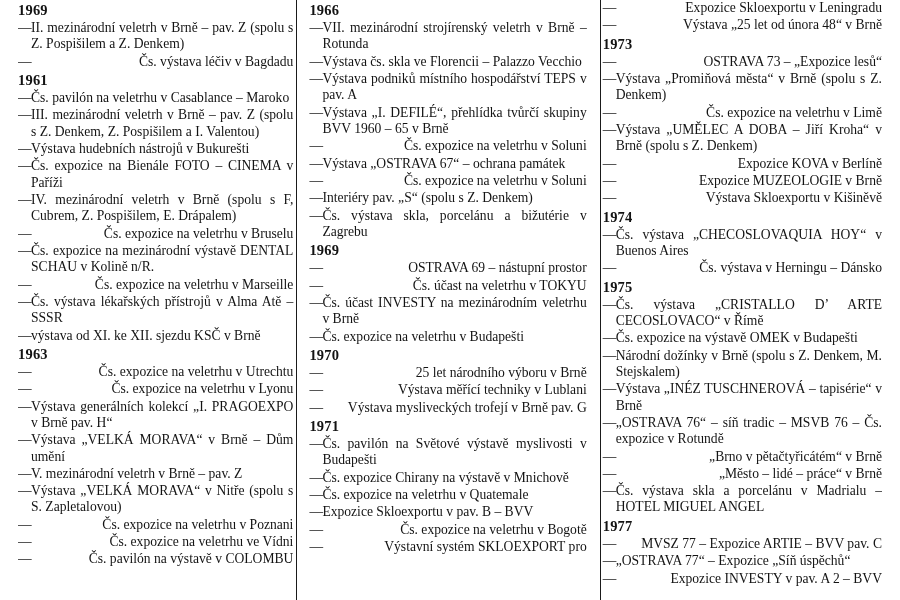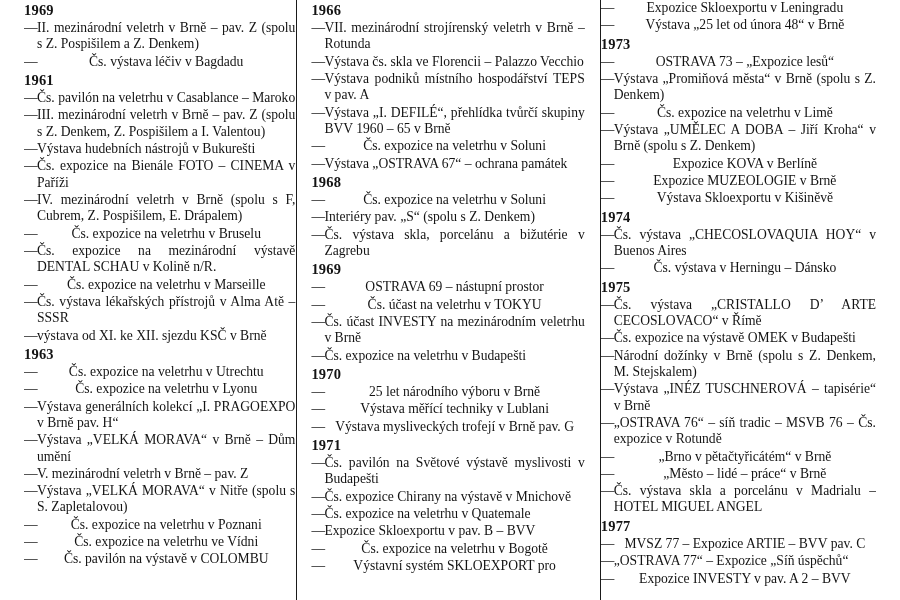--- a/index.html
+++ b/index.html
@@ -12,21 +12,21 @@
     height: 600px;
     overflow: hidden;
     font-family: "Liberation Serif", serif;
     color: #131313;
   }
   .page {
     position: relative;
     width: 900px;
     height: 600px;
     box-sizing: border-box;
-    padding: 0 24px;
+    padding: 0 18px;
   }
   .columns {
     display: flex;
     flex-direction: row;
     width: 100%;
     height: 600px;
     align-items: flex-start;
   }
   .col {
     box-sizing: border-box;
@@ -68,21 +68,21 @@
     text-align: left;
     font-size: 13.6px;
     line-height: 1.2;
   }
   .etext {
     flex: 1 1 auto;
     text-align: justify;
     text-justify: inter-word;
     hyphens: manual;
   }
-  .etext.nojust { text-align: center; }
+  .etext.nojust { text-align: right; }
 </style>
 </head>
 <body>
 
 <div class="page">
   <div class="rule rule-a"></div>
   <div class="rule rule-b"></div>
 
   <div class="columns">
 
@@ -195,21 +195,20 @@
         <span class="etext">Výstava „I. DEFILÉ“, přehlídka tvůrčí skupiny BVV 1960 – 65 v Brně</span>
       </div>
       <div class="entry">
         <span class="dash">—</span>
         <span class="etext nojust">Čs. expozice na veletrhu v Soluni</span>
       </div>
       <div class="entry">
         <span class="dash">—</span>
         <span class="etext">Výstava „OSTRAVA 67“ – ochrana památek</span>
       </div>
-      <div class="year">1968</div>
       <div class="entry">
         <span class="dash">—</span>
         <span class="etext nojust">Čs. expozice na veletrhu v Soluni</span>
       </div>
       <div class="entry">
         <span class="dash">—</span>
         <span class="etext">Interiéry pav. „S“ (spolu s Z. Denkem)</span>
       </div>
       <div class="entry">
         <span class="dash">—</span>

